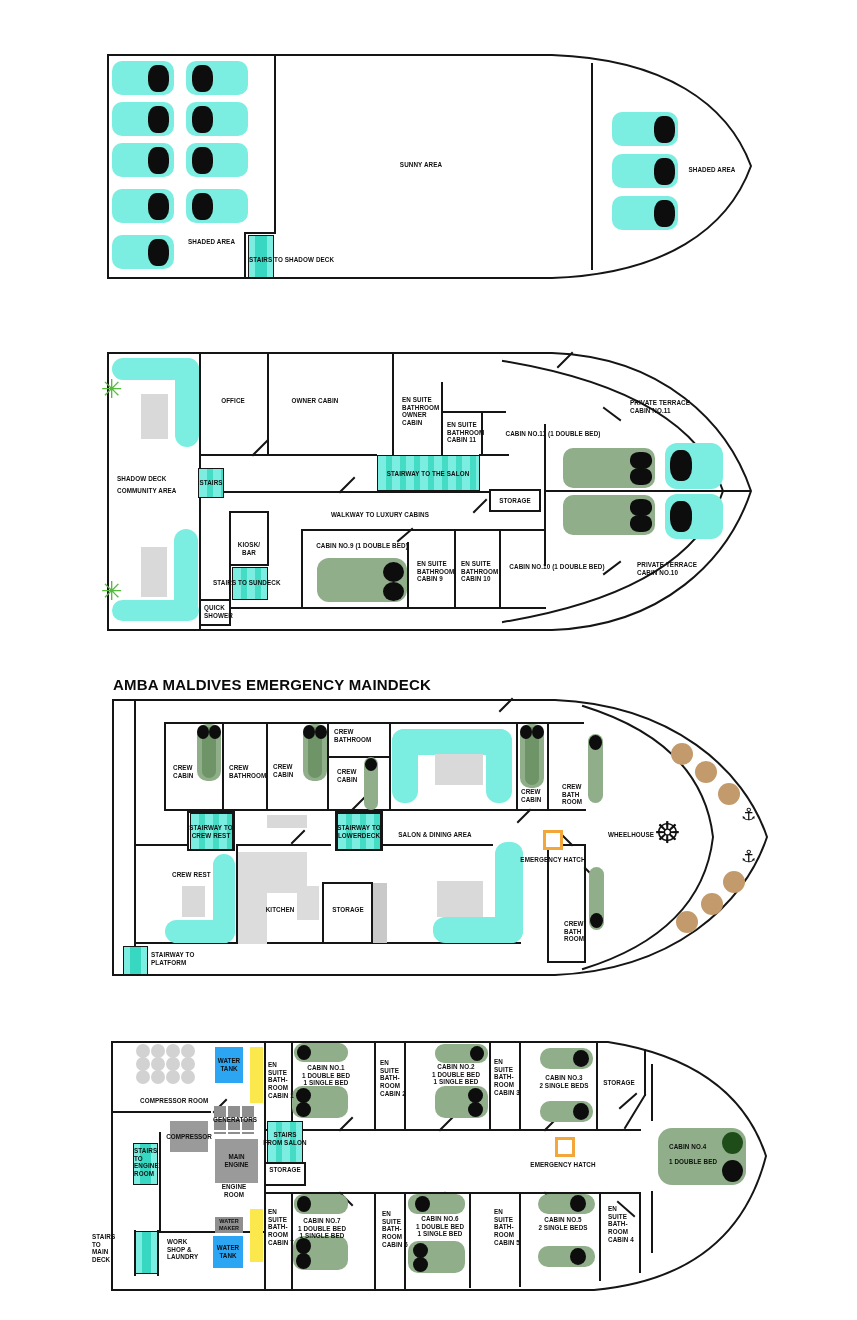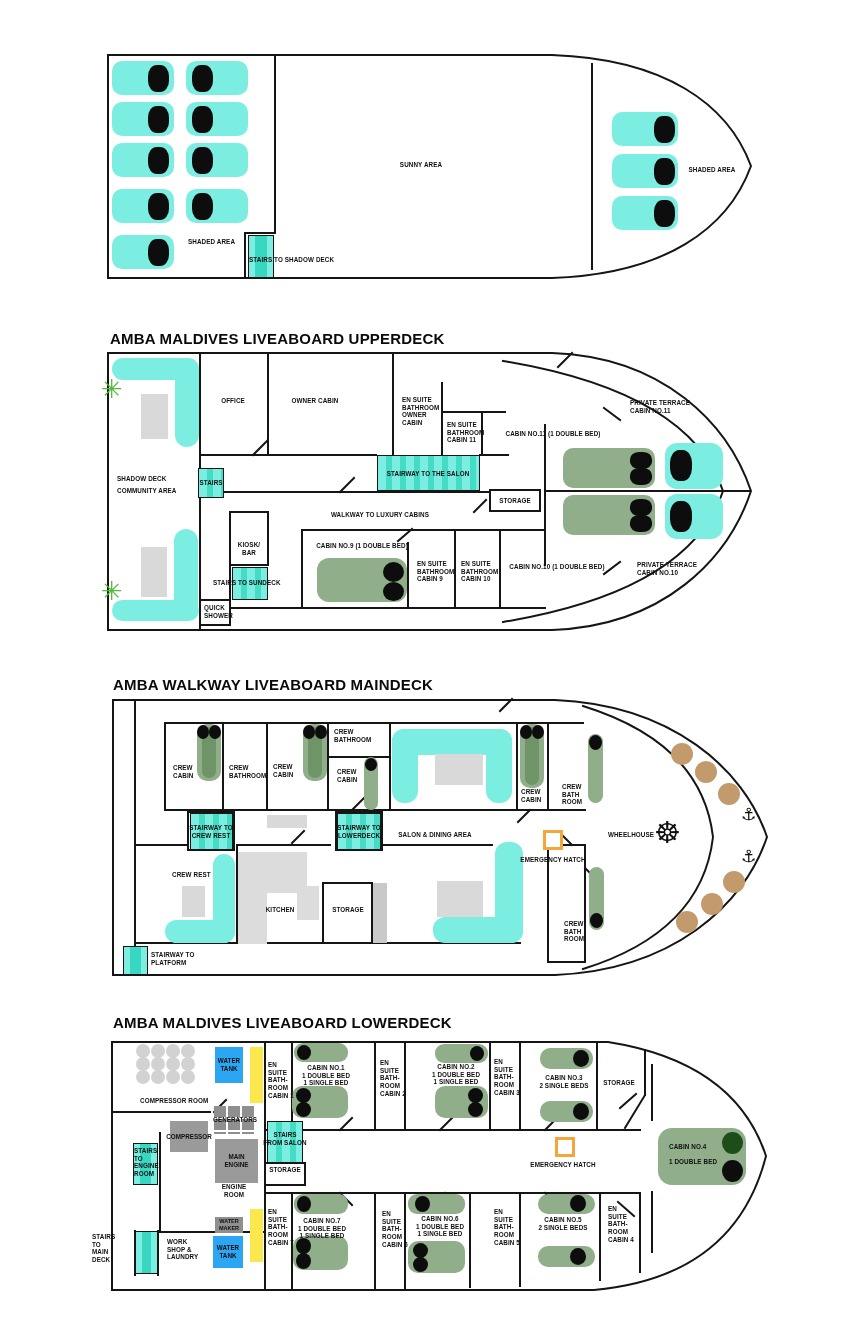--- a/index.html
+++ b/index.html
@@ -98,21 +98,20 @@
   <div class="sunbed" style="left:612px;top:196px;width:66px;height:34px;">
       <div class="spill" style="left:42px;top:4px;width:21px;height:27px;"></div>
     </div>
   <div class="stairs runner" style="left:248px;top:235px;width:26px;height:43px;"></div>
 
   <span class="lbl c" style="left:421px;top:161px;">SUNNY AREA</span>
   <span class="lbl" style="left:188px;top:238px;">SHADED AREA</span>
   <span class="lbl" style="left:249px;top:256px;">STAIRS TO SHADOW DECK</span>
   <span class="lbl c" style="left:712px;top:166px;">SHADED AREA</span>
 
-  <span class="title" style="left:110px;top:330px;">AMBA MALDIVES LIVEABOARD UPPERDECK</span>
 
   <div class="sofa" style="left:112px;top:358px;width:87px;height:22px;"></div>
   <div class="sofa" style="left:175px;top:358px;width:24px;height:89px;"></div>
   <div class="sofa" style="left:112px;top:600px;width:87px;height:21px;"></div>
   <div class="sofa" style="left:174px;top:529px;width:24px;height:91px;"></div>
   <span class="plant" style="left:101px;top:376px;font-size:26px;">✳</span>
   <span class="plant" style="left:101px;top:578px;font-size:26px;">✳</span>
   <div class="table" style="left:141px;top:394px;width:27px;height:45px;"></div>
   <div class="table" style="left:141px;top:547px;width:26px;height:50px;"></div>
   <div class="stairs steps" style="left:198px;top:468px;width:26px;height:30px;"></div>
@@ -164,21 +163,21 @@
   <span class="lbl" style="left:417px;top:560px;">EN SUITE
 BATHROOM
 CABIN 9</span>
   <span class="lbl" style="left:461px;top:560px;">EN SUITE
 BATHROOM
 CABIN 10</span>
   <span class="lbl c" style="left:557px;top:563px;">CABIN NO.10 (1 DOUBLE BED)</span>
   <span class="lbl" style="left:637px;top:561px;">PRIVATE TERRACE
 CABIN NO.10</span>
 
-  <span class="title" style="left:113px;top:676px;">AMBA WALKWAY LIVEABOARD MAINDECK</span>
+  <span class="title" style="left:113px;top:676px;">AMBA MALDIVES EMERGENCY MAINDECK</span>
 
   <div class="bed" style="left:197px;top:724px;width:24px;height:57px;">
       <div class="bunkin"></div>
       <div class="cpill" style="left:0px;top:1px;width:12px;height:14px;"></div>
       <div class="cpill" style="left:12px;top:1px;width:12px;height:14px;"></div>
     </div>
   <div class="bed" style="left:303px;top:724px;width:24px;height:57px;">
       <div class="bunkin"></div>
       <div class="cpill" style="left:0px;top:1px;width:12px;height:14px;"></div>
       <div class="cpill" style="left:12px;top:1px;width:12px;height:14px;"></div>
@@ -256,21 +255,20 @@
 LOWERDECK</span>
   <span class="lbl c" style="left:435px;top:831px;">SALON &amp; DINING AREA</span>
   <span class="lbl" style="left:172px;top:871px;">CREW REST</span>
   <span class="lbl c" style="left:280px;top:906px;">KITCHEN</span>
   <span class="lbl c" style="left:348px;top:906px;">STORAGE</span>
   <span class="lbl c" style="left:553px;top:856px;">EMERGENCY HATCH</span>
   <span class="lbl c" style="left:631px;top:831px;">WHEELHOUSE</span>
   <span class="lbl" style="left:151px;top:951px;">STAIRWAY TO
 PLATFORM</span>
 
-  <span class="title" style="left:113px;top:1014px;">AMBA MALDIVES LIVEABOARD LOWERDECK</span>
 
   <div class="dot gdot" style="left:136px;top:1044px;width:14px;height:14px;"></div>
   <div class="dot gdot" style="left:151px;top:1044px;width:14px;height:14px;"></div>
   <div class="dot gdot" style="left:166px;top:1044px;width:14px;height:14px;"></div>
   <div class="dot gdot" style="left:181px;top:1044px;width:14px;height:14px;"></div>
   <div class="dot gdot" style="left:136px;top:1057px;width:14px;height:14px;"></div>
   <div class="dot gdot" style="left:151px;top:1057px;width:14px;height:14px;"></div>
   <div class="dot gdot" style="left:166px;top:1057px;width:14px;height:14px;"></div>
   <div class="dot gdot" style="left:181px;top:1057px;width:14px;height:14px;"></div>
   <div class="dot gdot" style="left:136px;top:1070px;width:14px;height:14px;"></div>

